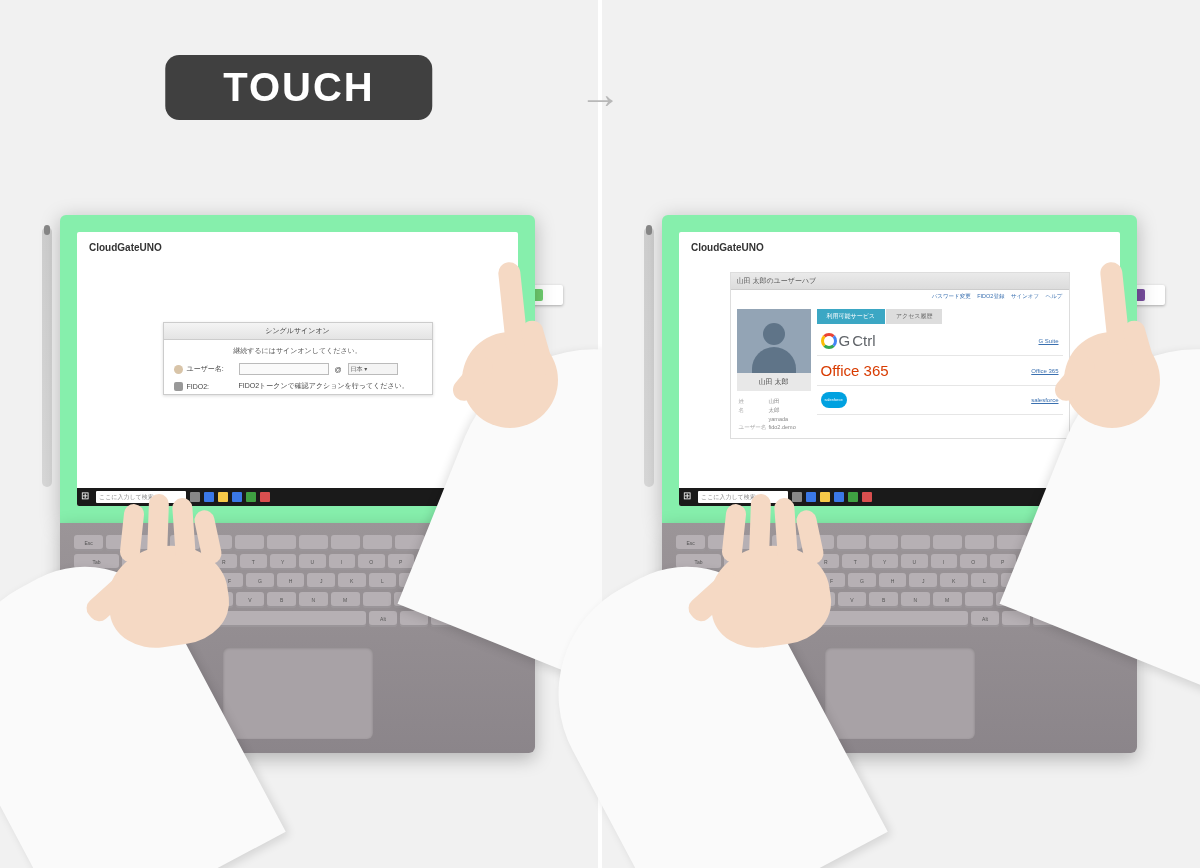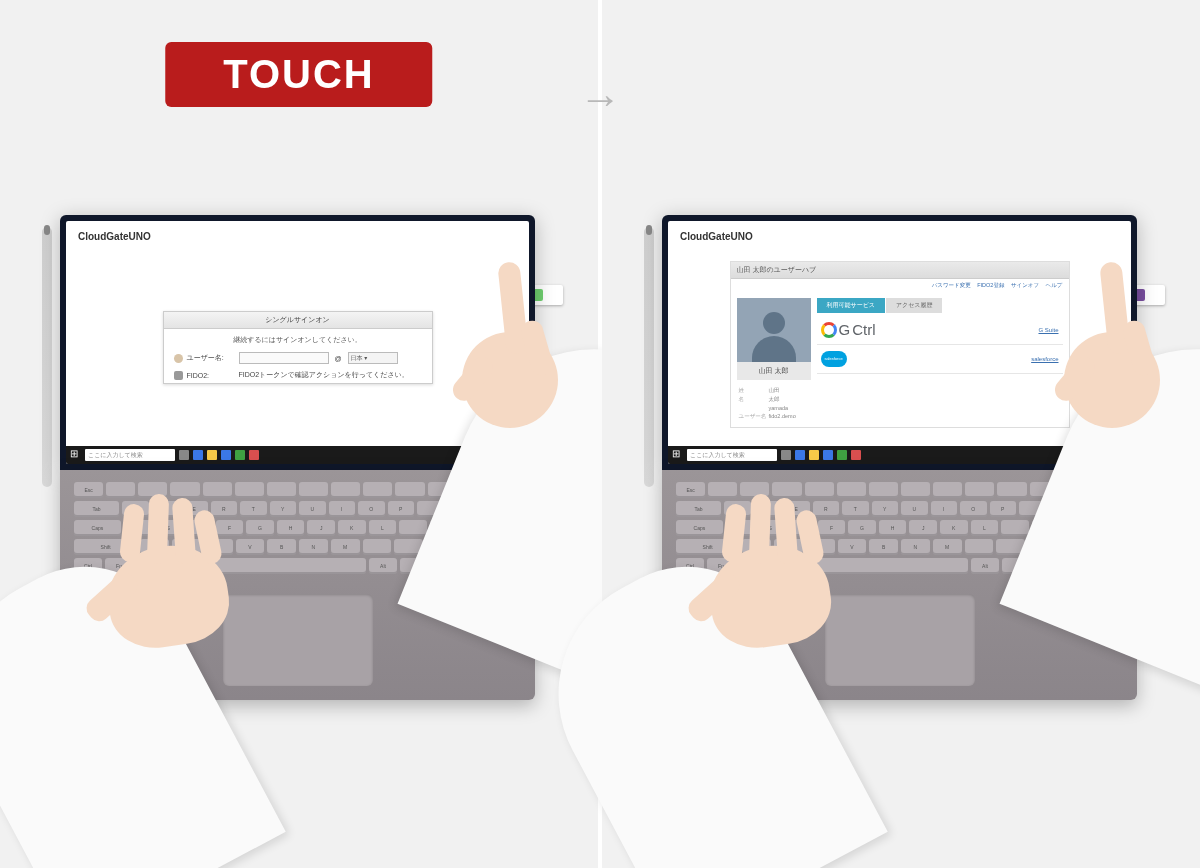--- a/index.html
+++ b/index.html
@@ -22,52 +22,52 @@
     position: relative;
     background: #f1f1f1;
   }
   .divider-v {
     width: 4px;
     background: #fff;
     height: 100%;
   }
   .badge {
     position: absolute;
-    top: 42px;
+    top: 55px;
     left: 50%;
     transform: translateX(-50%);
-    background: #b91c1c;
+    background: #404040;
     color: #fff;
     font-weight: 700;
     font-size: 40px;
     letter-spacing: 2px;
     padding: 10px 58px;
-    border-radius: 6px;
+    border-radius: 14px;
   }
   .arrow {
     position: absolute;
     top: 70px;
     left: 50%;
     transform: translateX(-50%);
     color: #b8b8b8;
     font-size: 42px;
     z-index: 5;
   }
   .device {
     position: absolute;
     top: 215px;
     left: 60px;
     width: 475px;
   }
   .screen-frame {
     width: 475px;
-    height: 255px;
-    background: #0f172a;
+    height: 308px;
+    background: #86efac;
     border-radius: 6px 6px 0 0;
-    padding: 6px;
+    padding: 17px;
     position: relative;
     box-shadow: 0 4px 20px rgba(0,0,0,.25);
   }
   .stylus {
     position: absolute;
     left: -18px;
     top: 12px;
     width: 10px;
     height: 260px;
     background: linear-gradient(#cfcfcf, #d8d8d8);
@@ -652,20 +652,24 @@
                 </div>
                 <div class="svc-row">
                   <div class="svc-logo">
                     <span class="g-icon"></span>
                     <span style="font-weight:500;color:#5f6368">G</span>
                     <span style="font-weight:300;color:#5f6368"> Ctrl</span>
                   </div>
                   <div class="svc-link">G Suite</div>
                 </div>
                 <div class="svc-row">
+                  <div class="svc-logo office">Office 365</div>
+                  <div class="svc-link">Office 365</div>
+                </div>
+                <div class="svc-row">
                   <div class="sf-cloud">salesforce</div>
                   <div class="svc-link">salesforce</div>
                 </div>
               </div>
             </div>
           </div>
 
           <div class="taskbar">
             <div class="tb-icon win"></div>
             <div class="tb-search">ここに入力して検索</div>

